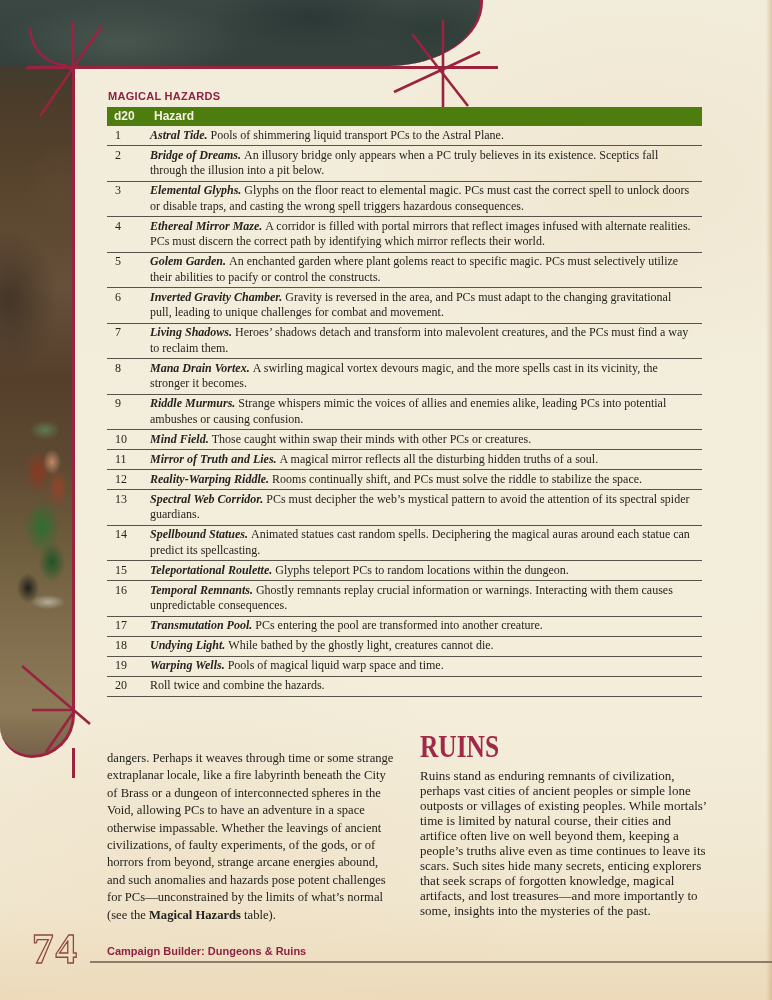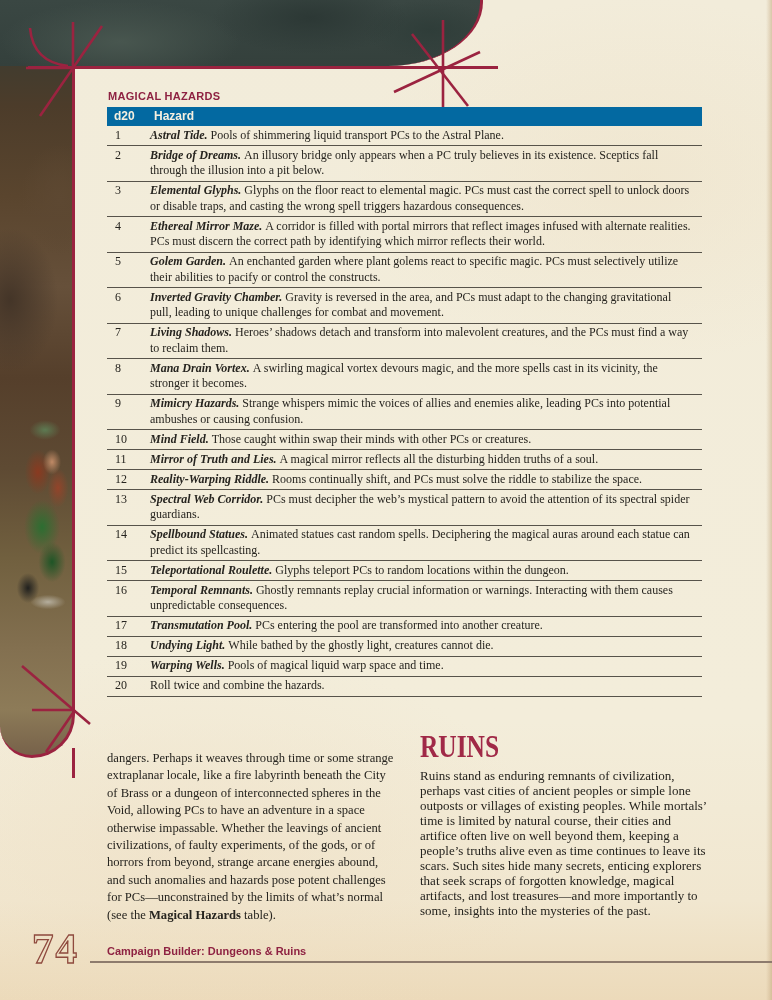--- a/index.html
+++ b/index.html
@@ -39,21 +39,21 @@
       linear-gradient(180deg,#394742 0%,#3f3c30 7%,#4c3c2a 14%,#5a452e 26%,#66503a 38%,#553f2b 50%,#5e4a33 62%,#71603f 74%,#837050 86%,#8d7b58 94%,#77624a 100%);}
   .h-rule{position:absolute;left:28px;top:66px;width:470px;height:3px;background:#9b2340;z-index:3;}
   .v-rule-ext{position:absolute;left:72px;top:748px;width:3px;height:30px;background:#9b2340;z-index:3;}
   .burst{position:absolute;z-index:4;}
 
   
   .table-wrap{position:absolute;left:107px;top:90px;width:595px;z-index:5;}
   .table-title{font-family:"Liberation Sans",sans-serif;font-weight:bold;font-size:11px;
     letter-spacing:.3px;color:#8e2242;margin:0 0 5px 1px;}
   table{border-collapse:collapse;width:100%;}
-  thead th{background:#0369a1;color:#f6f0e0;font-family:"Liberation Sans",sans-serif;
+  thead th{background:#4d7c0f;color:#f6f0e0;font-family:"Liberation Sans",sans-serif;
     font-size:12px;font-weight:bold;text-align:left;padding:2px 0 3px 4px;}
   thead th.c-roll{width:36px;padding-left:7px;}
   tbody td{font-size:12px;line-height:15.5px;vertical-align:top;
     border-bottom:1px solid #57534a;padding:1.5px 0 2px 0;}
   tbody td.roll{padding-left:8px;}
   tbody td.hazard{padding-right:10px;}
   .hname{font-weight:bold;font-style:italic;}
 
   
   .col-left{position:absolute;left:107px;top:712px;width:292px;font-size:12.6px;
@@ -153,21 +153,21 @@
     <td class="hazard"><span class="hname">Living Shadows. </span><span>Heroes’ shadows detach and transform into malevolent creatures, and the PCs must find a way to reclaim them.</span></td>
   </tr>
 
   <tr>
     <td class="roll">8</td>
     <td class="hazard"><span class="hname">Mana Drain Vortex. </span><span>A swirling magical vortex devours magic, and the more spells cast in its vicinity, the stronger it becomes.</span></td>
   </tr>
 
   <tr>
     <td class="roll">9</td>
-    <td class="hazard"><span class="hname">Mimicry Hazards. </span><span>Strange whispers mimic the voices of allies and enemies alike, leading PCs into potential ambushes or causing confusion.</span></td>
+    <td class="hazard"><span class="hname">Riddle Murmurs. </span><span>Strange whispers mimic the voices of allies and enemies alike, leading PCs into potential ambushes or causing confusion.</span></td>
   </tr>
 
   <tr>
     <td class="roll">10</td>
     <td class="hazard"><span class="hname">Mind Field. </span><span>Those caught within swap their minds with other PCs or creatures.</span></td>
   </tr>
 
   <tr>
     <td class="roll">11</td>
     <td class="hazard"><span class="hname">Mirror of Truth and Lies. </span><span>A magical mirror reflects all the disturbing hidden truths of a soul.</span></td>

